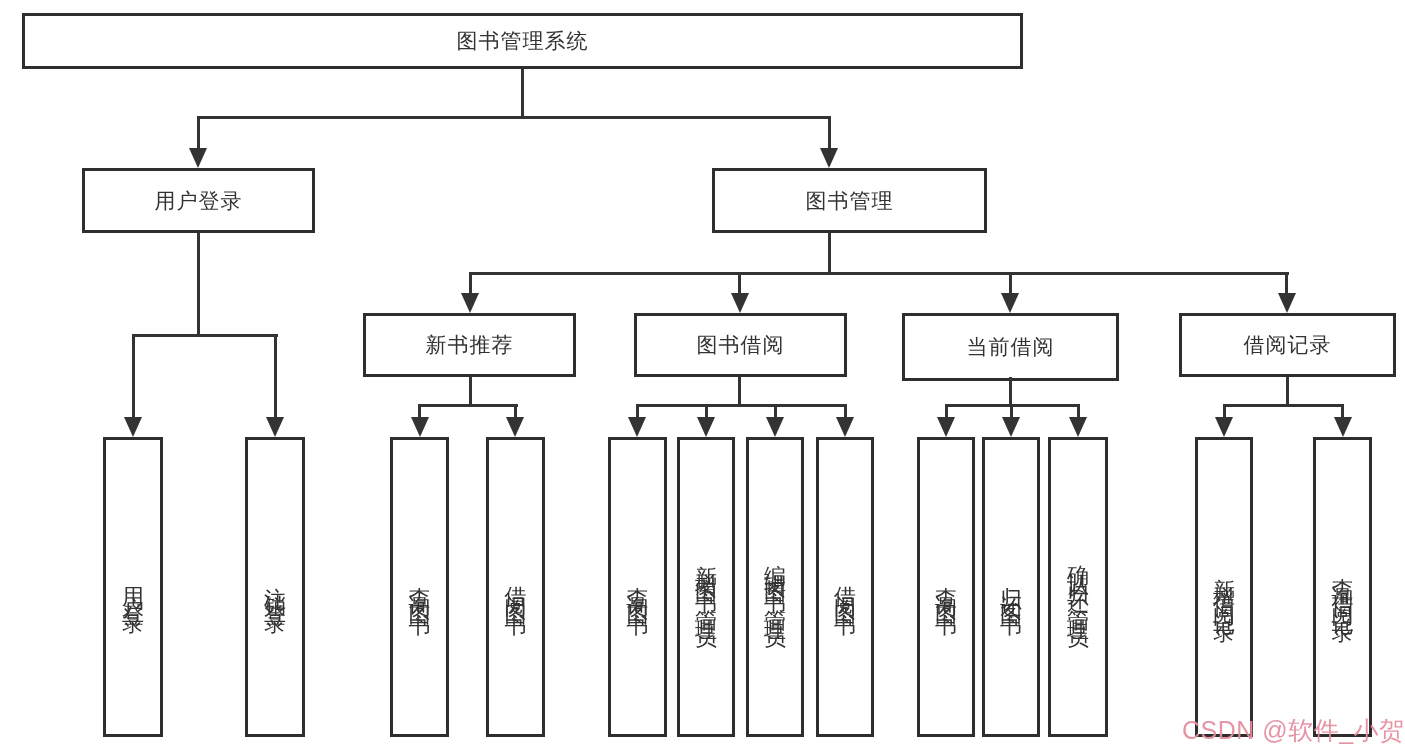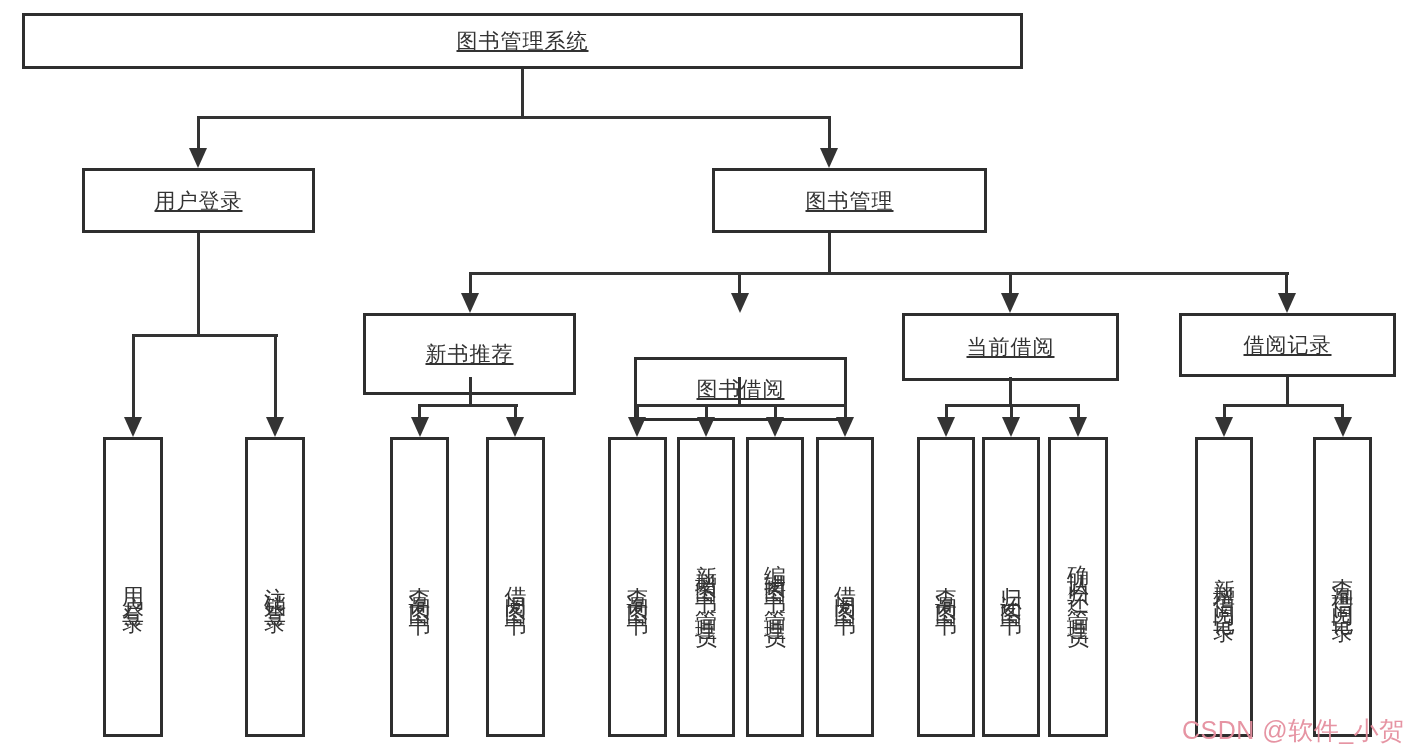--- a/index.html
+++ b/index.html
@@ -13,21 +13,21 @@
   .box {
     position: absolute;
     box-sizing: border-box;
     border: 3px solid #2e2e2e;
     background: #ffffff;
     display: flex;
     align-items: center;
     justify-content: center;
     color: #333333;
   }
-  .h-label { font-size: 21px; letter-spacing: 1px; white-space: nowrap; text-decoration: underline; }
+  .h-label { font-size: 21px; letter-spacing: 1px; white-space: nowrap; }
   .v-label {
     writing-mode: vertical-rl;
     text-orientation: mixed;
     font-size: 22px;
     letter-spacing: 9px;
     line-height: 1;
     white-space: nowrap;
   }
   .leaf { top: 437px; height: 300px; }
 
@@ -87,24 +87,24 @@
   <div class="hline" style="left:469px; top:272px; width:820px;"></div>
   <div class="vline" style="left:469px; top:272px; height:23px;"></div>
   <div class="vline" style="left:738px; top:272px; height:23px;"></div>
   <div class="vline" style="left:1009px; top:272px; height:23px;"></div>
   <div class="vline" style="left:1285px; top:272px; height:23px;"></div>
   <div class="arrow" style="left:461px; top:293px;"></div>
   <div class="arrow" style="left:731px; top:293px;"></div>
   <div class="arrow" style="left:1001px; top:293px;"></div>
   <div class="arrow" style="left:1278px; top:293px;"></div>
 
-  <div class="box" style="left:363px; top:313px; width:213px; height:82px;">
+  <div class="box" style="left:363px; top:313px; width:213px; height:64px;">
     <span class="h-label">新书推荐</span>
   </div>
-  <div class="box" style="left:634px; top:313px; width:213px; height:64px;margin-top:44px;">
+  <div class="box" style="left:634px; top:313px; width:213px; height:64px;">
     <span class="h-label">图书借阅</span>
   </div>
   <div class="box" style="left:902px; top:313px; width:217px; height:68px;">
     <span class="h-label">当前借阅</span>
   </div>
   <div class="box" style="left:1179px; top:313px; width:217px; height:64px;">
     <span class="h-label">借阅记录</span>
   </div>
 
   <div class="vline" style="left:469px; top:377px; height:30px;"></div>

